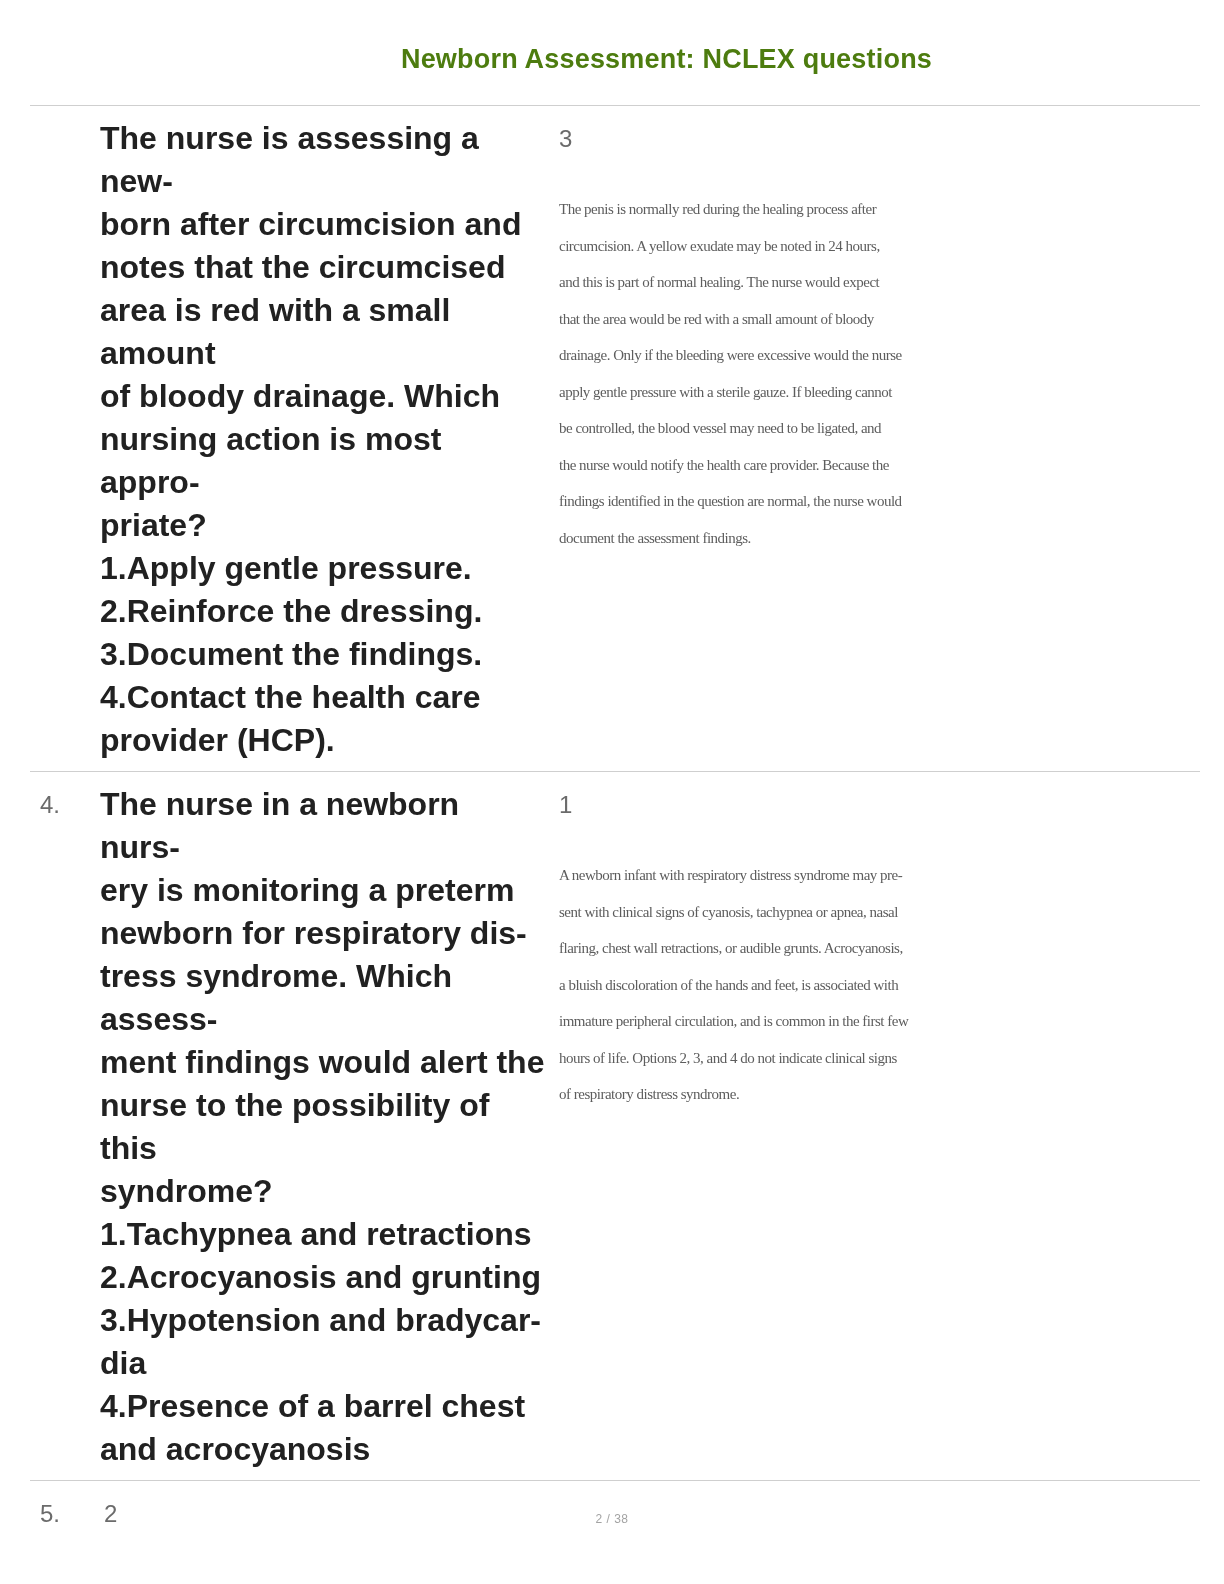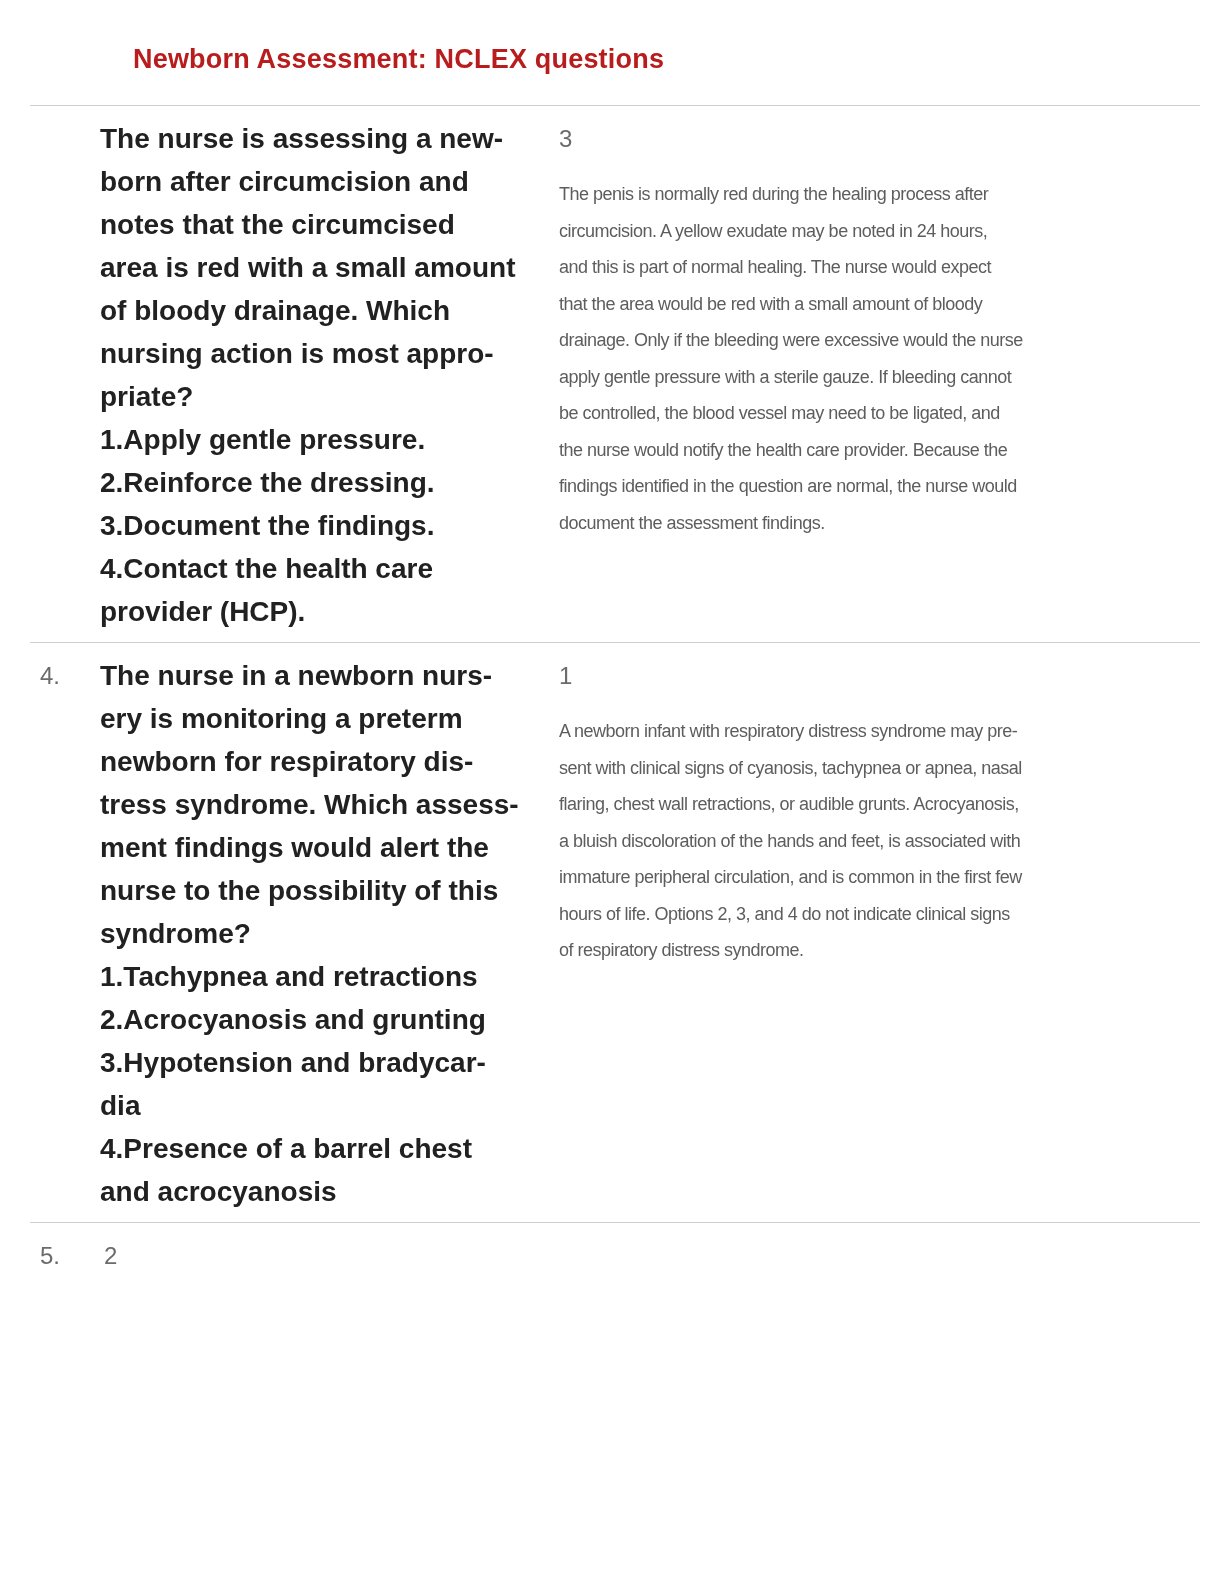--- a/index.html
+++ b/index.html
@@ -13,62 +13,64 @@
     background: #ffffff;
     overflow: hidden;
     font-family: "Liberation Sans", "DejaVu Sans", sans-serif;
     padding: 0 24px 0 30px;
   }
 
   .title {
     margin: 44px 0 30px 103px;
     font-size: 27px;
     font-weight: 600;
-    color: #b91c1c;
+    color: #4d7c0f;
     letter-spacing: 0.2px;
+    text-align: center;
   }
 
   .qa-row {
     display: grid;
     grid-template-columns: 70px 455px 1fr;
     border-top: 1px solid #cfcfcf;
     padding: 11px 0 9px 0;
   }
 
   .q-num {
     font-size: 24px;
     line-height: 43px;
     color: #6b6b6b;
     padding-left: 10px;
   }
 
   .q-text {
-    font-size: 28px;
+    font-size: 32px;
     line-height: 43px;
     font-weight: 600;
     color: #212121;
     white-space: pre-line;
     padding-right: 10px;
   }
 
   .answer { padding-left: 4px; }
 
   .a-num {
     font-size: 24px;
     line-height: 43px;
     color: #6b6b6b;
   }
 
   .a-text {
-    margin-top: 16px;
-    font-size: 18px;
+    margin-top: 31px;
+    font-size: 15px;
     line-height: 36.5px;
     letter-spacing: -0.5px;
     color: #5d5d5d;
     white-space: pre-line;
+    font-family: Liberation Serif, serif;
   }
 
   .footer {
     position: absolute;
     left: 0;
     right: 0;
     bottom: 58px;
     text-align: center;
     font-size: 12px;
     color: #a3a3a3;
@@ -138,14 +140,15 @@
     </div>
   </div>
 
   <div class="qa-row">
     <div class="q-num">5.</div>
     <div class="answer">
       <div class="a-num">2</div>
     </div>
   </div>
 
+  <div class="footer">2 / 38</div>
 
 </div>
 
 </body></html>

